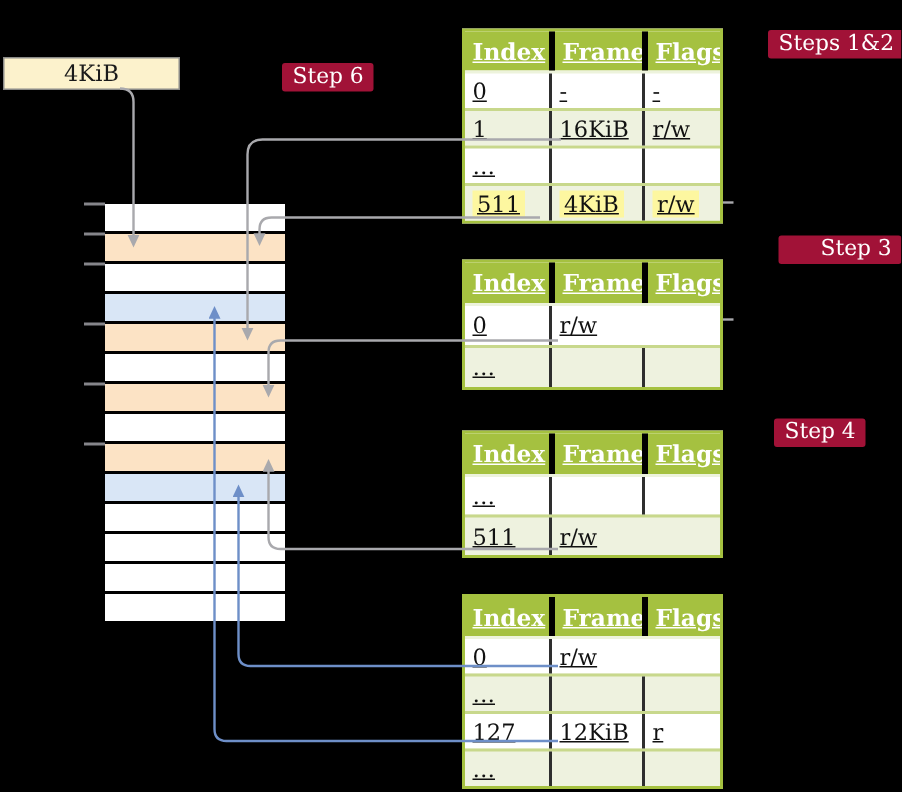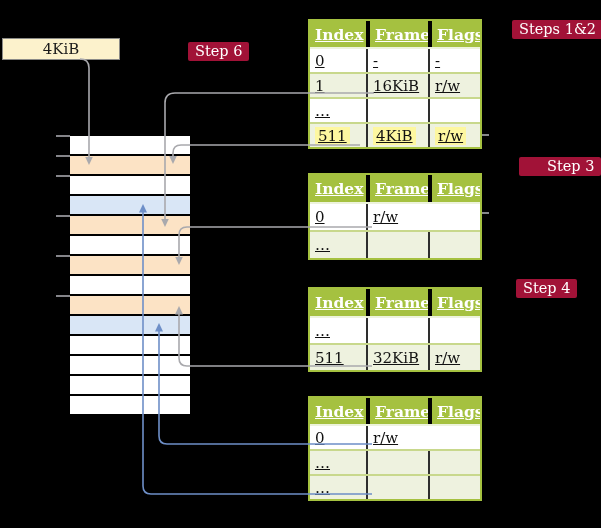--- a/index.html
+++ b/index.html
@@ -178,23 +178,20 @@
           <span></span>
         </div>
       <div class="cell c-flags">
           <span></span>
         </div>
     </div>
     <div class="prow brow tint">
       <div class="cell c-index">
           <span>511</span>
         </div>
-      <div class="cell c-frame">
-          <span>32KiB</span>
-        </div>
       <div class="cell c-flags">
           <span>r/w</span>
         </div>
     </div>
   </div>
 
   <div class="pt-table t4">
     <div class="prow hrow">
       <div class="cell c-index">Index</div>
       <div class="cell c-frame">Frame</div>
@@ -210,20 +207,31 @@
     </div>
     <div class="prow brow tint">
       <div class="cell c-index">
           <span>…</span>
         </div>
       <div class="cell c-frame">
           <span></span>
         </div>
       <div class="cell c-flags">
           <span></span>
+        </div>
+    </div>
+    <div class="prow brow">
+      <div class="cell c-index">
+          <span>127</span>
+        </div>
+      <div class="cell c-frame">
+          <span>12KiB</span>
+        </div>
+      <div class="cell c-flags">
+          <span>r</span>
         </div>
     </div>
     <div class="prow brow tint">
       <div class="cell c-index">
           <span>…</span>
         </div>
       <div class="cell c-frame">
           <span></span>
         </div>
       <div class="cell c-flags">

